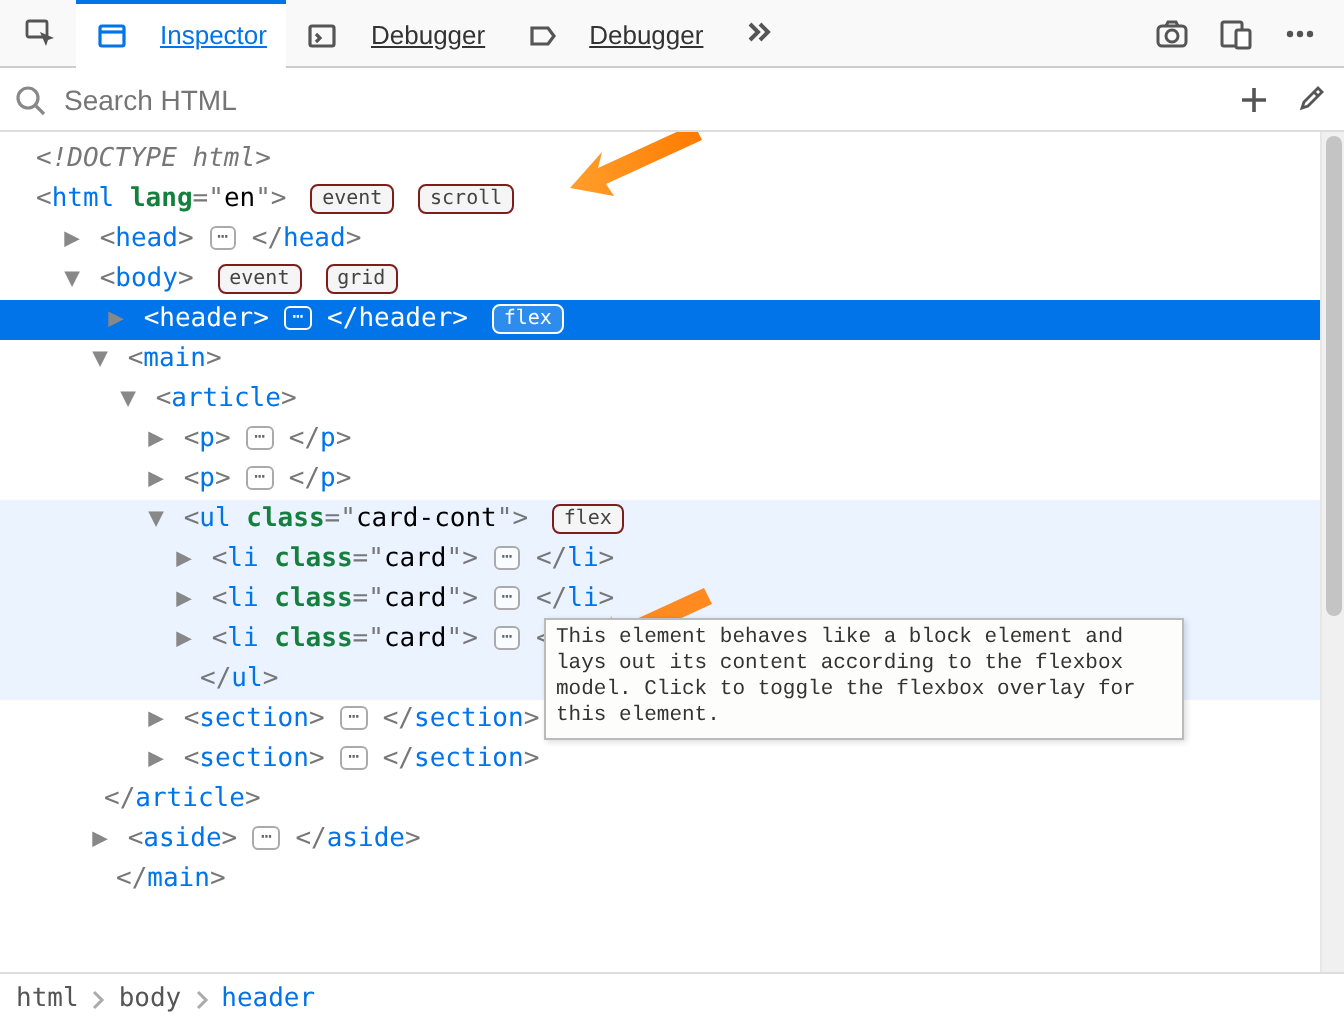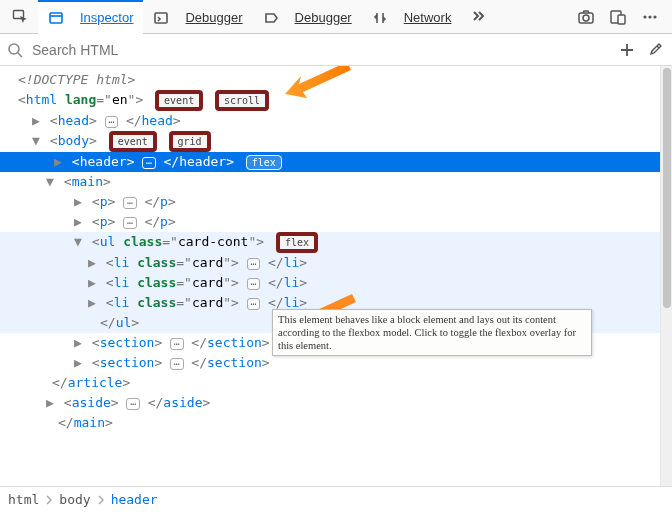--- a/index.html
+++ b/index.html
@@ -100,21 +100,21 @@
     font-size:9px;
     line-height:10px;
     padding:0 3px;
     vertical-align:middle;
     color:#666;
     background:rgba(255,255,255,0.7);
   }
   .row.selected .ellips { border-color:#fff; color:#fff; background:transparent;}
   .badge {
     display:inline-block;
-    border:4px solid #7f1d1d;
+    border:1px solid #7f1d1d;
     border-radius:4px;
     font-size:10px;
     line-height:13px;
     padding:0 5px;
     margin-left:4px;
     color:#444;
     background:#f5f5f5;
     cursor:pointer;
     vertical-align:middle;
   }
@@ -134,21 +134,21 @@
   }
   .arrow.a1 { left:285px; top:-14px; }
   .arrow.a2 { left:290px; top:218px; }
   
   .tooltip {
     position:absolute;
     left:272px; top:243px;
     width:320px;
     background:#fdfdfb;
     border:1px solid #bbb;
-    font-family: Liberation Serif, serif;
+    font-family: Liberation Mono, monospace;
     font-size:10.5px;
     color:#333;
     padding:3px 5px;
     line-height:1.25;
     box-shadow: 1px 1px 3px rgba(0,0,0,0.15);
   }
   
   .crumbs {
     height:26px;
     border-top:1px solid #ddd;
@@ -193,28 +193,20 @@
     </span>
     <span>Debugger</span>
   </div>
   <div class="tab">
     <span class="ticon">
       <svg width="16" height="16" viewBox="0 0 16 16" fill="none" stroke="#555" stroke-width="1.6">
         <path d="M3 4 h8 l3 4 -3 4 h-8 z"></path>
       </svg>
     </span>
     <span>Debugger</span>
-  </div>
-  <div class="tab">
-    <span class="ticon">
-      <svg width="16" height="16" viewBox="0 0 16 16" fill="none" stroke="#555" stroke-width="1.6">
-        <path d="M5 3 v10 M11 3 v10 M5 5 l-2 2 2 2 M11 11 l2 -2 -2 -2"></path>
-      </svg>
-    </span>
-    <span>Network</span>
   </div>
   <div class="tool-btn">
     <span>
       <svg width="14" height="14" viewBox="0 0 14 14" fill="none" stroke="#555" stroke-width="2">
         <path d="M3 3 l4 4 -4 4 M8 3 l4 4 -4 4"></path>
       </svg>
     </span>
   </div>
   <div class="spacer"></div>
   <div class="right-tools">
@@ -297,20 +289,24 @@
     <span class="pu">&lt;/</span><span class="tg">header</span><span class="pu">&gt;</span>
     <span class="badge flex outlined">flex</span>
   </div>
 
   <div class="row" style="padding-left:44px">
     <span class="tw">▼</span>
     <span class="pu">&lt;</span><span class="tg">main</span><span class="pu">&gt;</span>
   </div>
 
 
+  <div class="row" style="padding-left:58px">
+    <span class="tw">▼</span>
+    <span class="pu">&lt;</span><span class="tg">article</span><span class="pu">&gt;</span>
+  </div>
 
   <div class="row" style="padding-left:72px">
     <span class="tw">▶</span>
     <span class="pu">&lt;</span><span class="tg">p</span><span class="pu">&gt;</span>
     <span class="ellips">⋯</span>
     <span class="pu">&lt;/</span><span class="tg">p</span><span class="pu">&gt;</span>
   </div>
 
   <div class="row" style="padding-left:72px">
     <span class="tw">▶</span>

